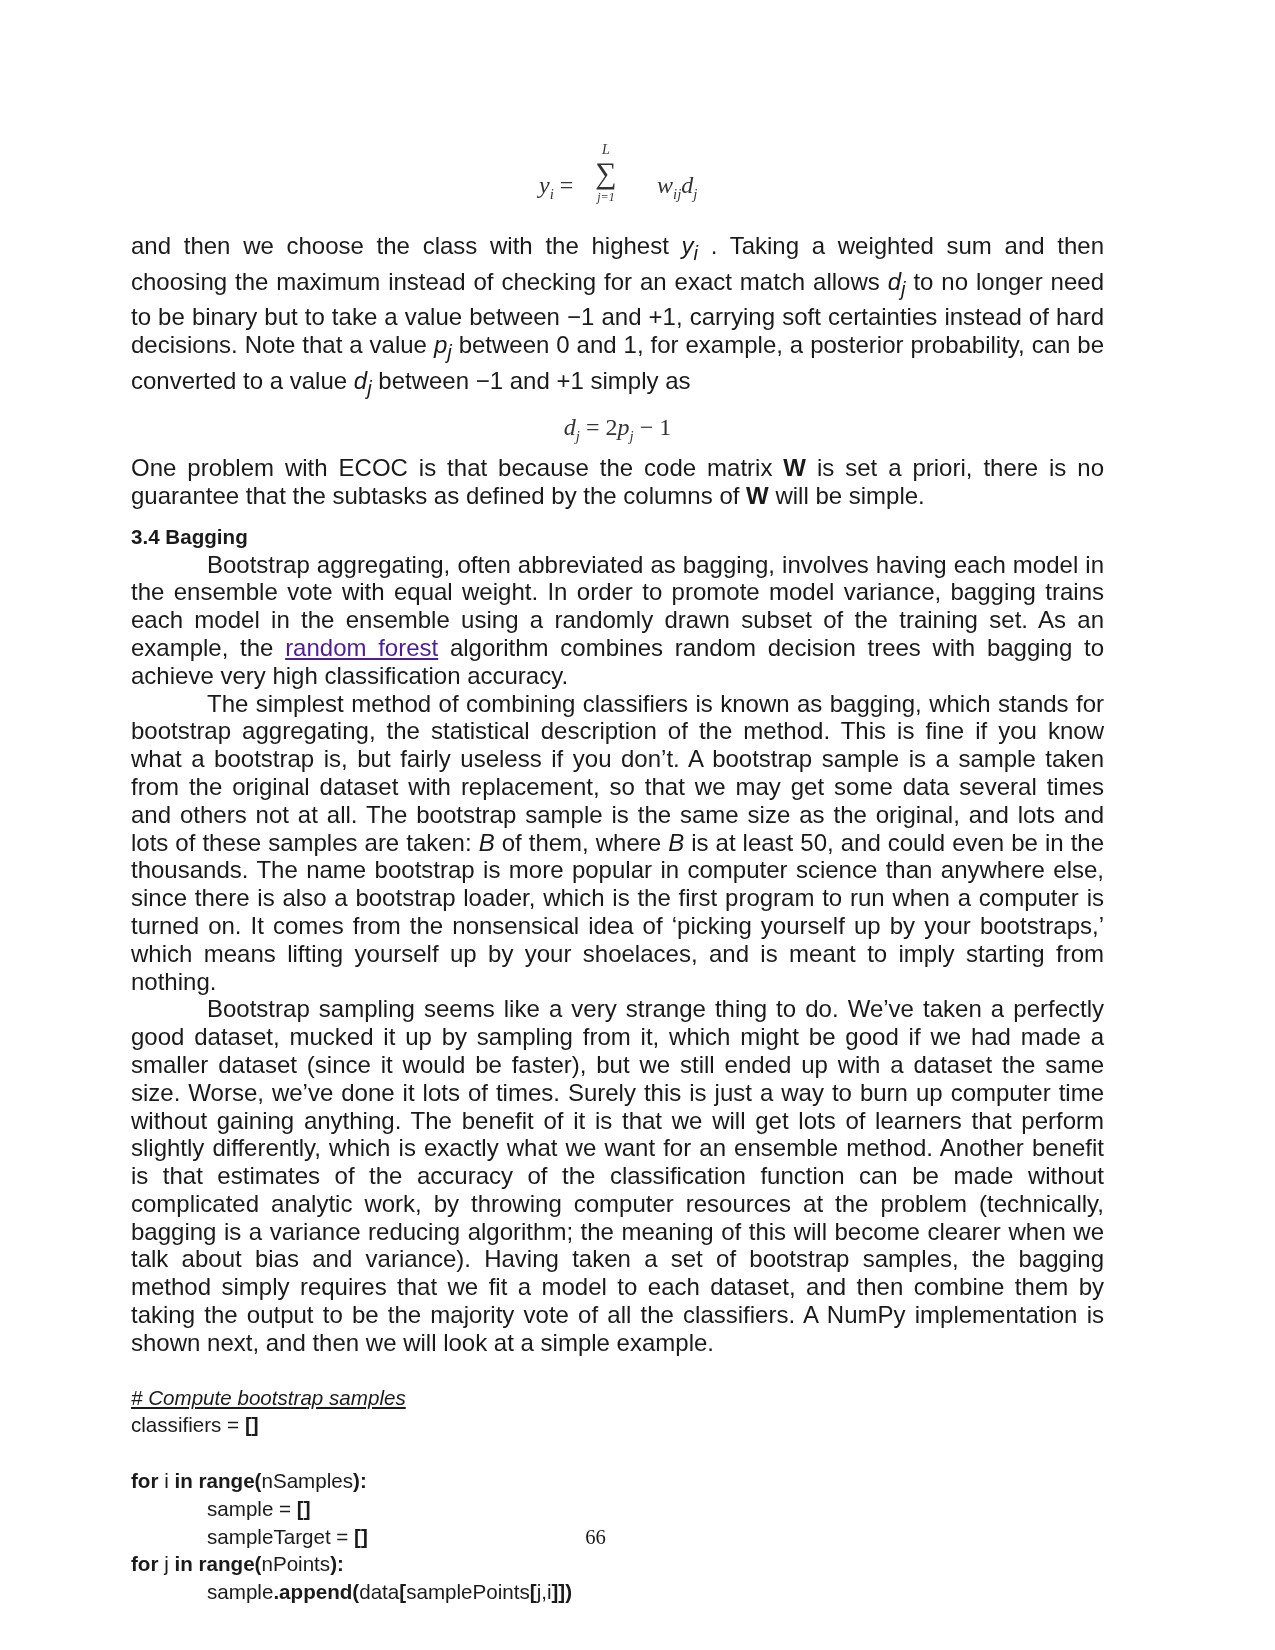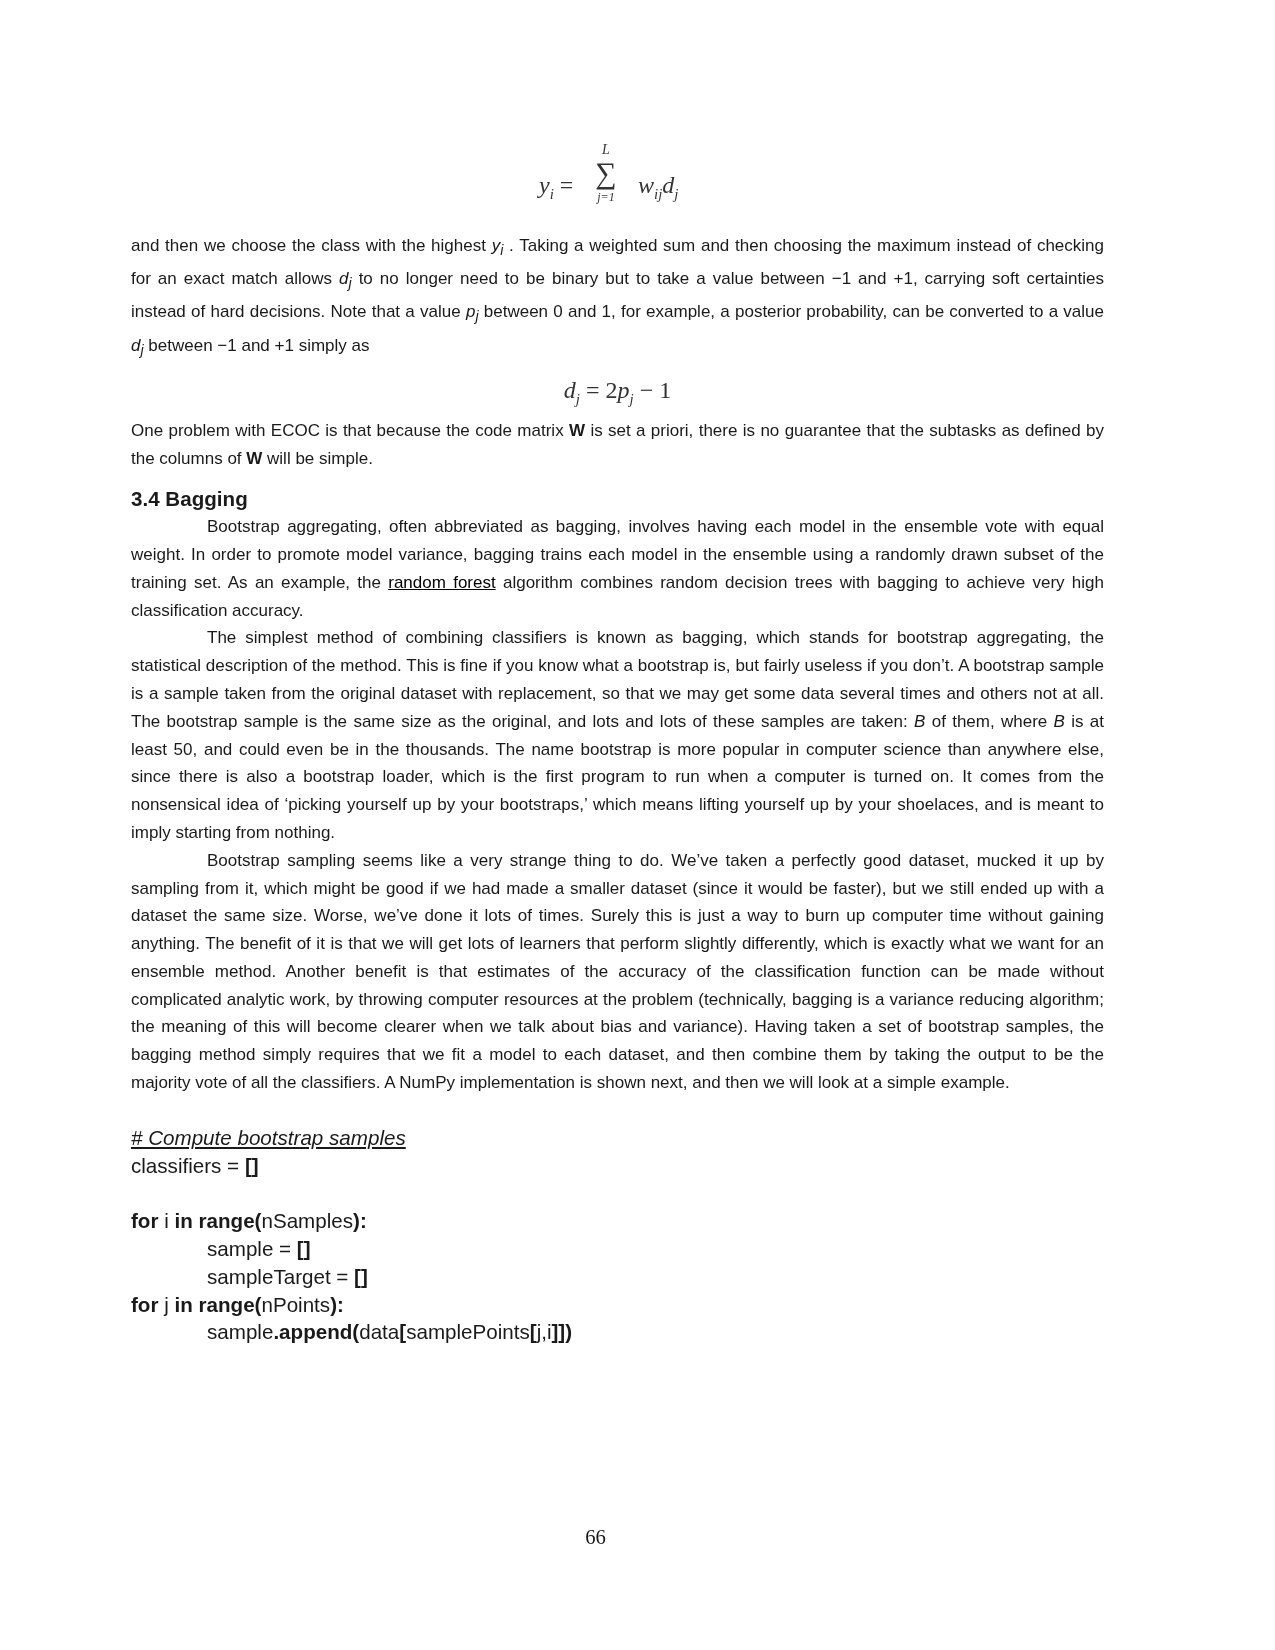--- a/index.html
+++ b/index.html
@@ -43,47 +43,47 @@
       top: 2px;
       width: 30px;
       text-align: center;
       font-style: normal;
     }
     .eq1 .sigma-top { font-size: 14px; font-style: italic; display: block; line-height: 16px; }
     .eq1 .sigma { font-size: 30px; display: block; line-height: 30px; }
     .eq1 .sigma-bot { font-size: 12px; font-style: italic; display: block; line-height: 18px; }
     .eq1 .rhs {
       position: absolute;
-      left: 507px;
+      left: 526px;
       top: 32px;
     }
     .eq sub { font-size: 0.62em; }
     .para {
-      font-size: 17px;
+      font-size: 24px;
       line-height: 27.8px;
       text-align: justify;
       margin: 0;
     }
     .para .indent { display: inline-block; width: 76px; }
     .para i { font-style: italic; }
     .para b { font-weight: bold; }
     .eq2 {
       font-size: 24px;
       height: 42px;
       line-height: 42px;
       margin: 4px 0 6px 0;
     }
     .heading {
       font-size: 20.6px;
       font-weight: bold;
       margin: 13px 0 0 0;
       line-height: 27.8px;
     }
     .link {
-      color: #000000;
+      color: #4c1d95;
       text-decoration: underline;
     }
     .gap { height: 27px; }
     .code {
       font-size: 20.6px;
       line-height: 27.8px;
     }
     .code .comment {
       font-style: italic;
       text-decoration: underline;

